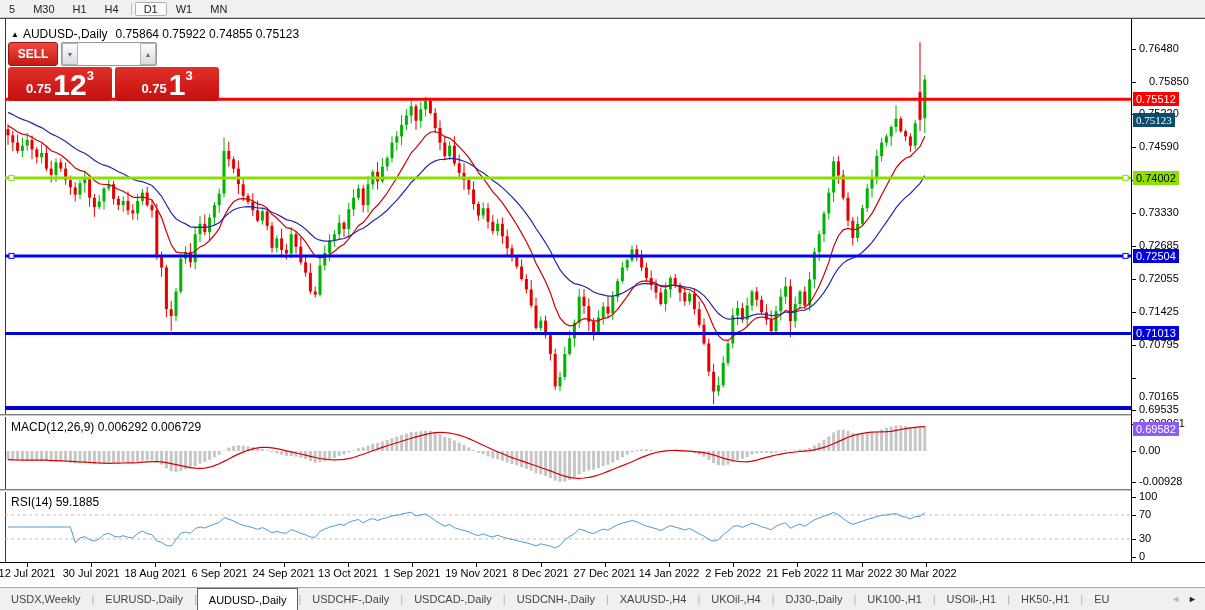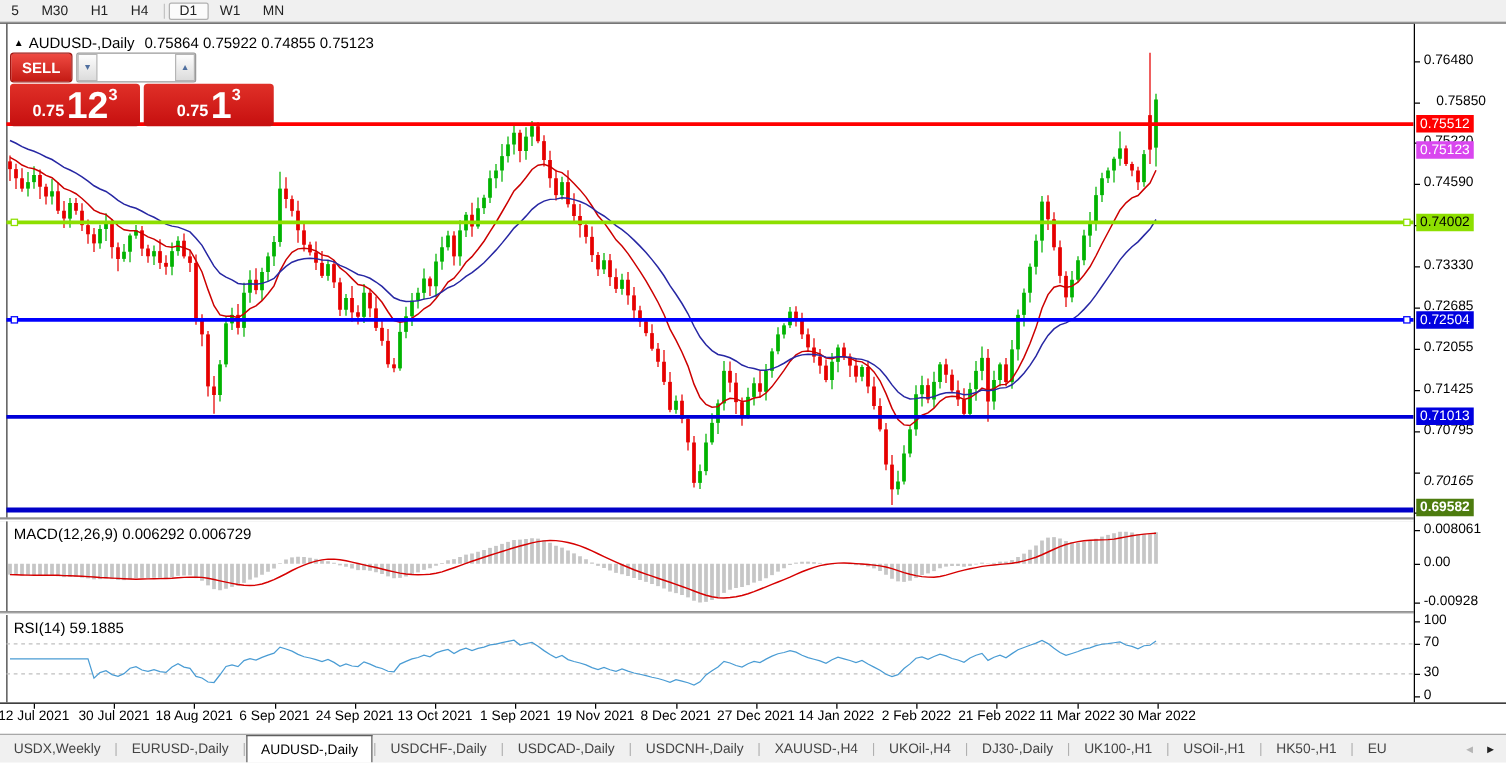--- a/index.html
+++ b/index.html
@@ -746,43 +746,43 @@
       <div class="ticklabel" style="top: 186.882px;">0.73330</div>
       <div class="tickmark" style="top: 227.458px;"></div>
       <div class="ticklabel" style="top: 220.458px;">0.72685</div>
       <div class="tickmark" style="top: 260.253px;"></div>
       <div class="ticklabel" style="top: 253.253px;">0.72055</div>
       <div class="tickmark" style="top: 293.049px;"></div>
       <div class="ticklabel" style="top: 286.049px;">0.71425</div>
       <div class="tickmark" style="top: 325.844px;"></div>
       <div class="ticklabel" style="top: 318.844px;">0.70795</div>
       <div class="tickmark" style="top: 358.64px;"></div>
-      <div class="ticklabel" style="top: 360px; font-style: italic;">0.70165</div>
+      <div class="ticklabel" style="top: 371px;">0.70165</div>
       <div class="tickmark" style="top: 391.435px;"></div>
       <div class="ticklabel" style="top: 384.435px;">0.69535</div>
       <div class="tickmark" style="top: 405.13px;"></div>
       <div class="ticklabel" style="top: 398.13px;">0.008061</div>
       <div class="tickmark" style="top: 432px;"></div>
       <div class="ticklabel" style="top: 425px;">0.00</div>
       <div class="tickmark" style="top: 462.933px;"></div>
       <div class="ticklabel" style="top: 455.933px;">-0.00928</div>
       <div class="tickmark" style="top: 478px;"></div>
       <div class="ticklabel" style="top: 471px;">100</div>
       <div class="tickmark" style="top: 496px;"></div>
       <div class="ticklabel" style="top: 489px;">70</div>
       <div class="tickmark" style="top: 520px;"></div>
       <div class="ticklabel" style="top: 513px;">30</div>
       <div class="tickmark" style="top: 538px;"></div>
       <div class="ticklabel" style="top: 531px;">0</div>
       <div class="badge" style="top: 73.295px; background: rgb(255, 0, 0); color: rgb(255, 255, 255);">0.75512</div>
-      <div class="badge" style="top: 93.5449px; background: #d946ef; color: rgb(255, 255, 255);">0.75123</div>
+      <div class="badge" style="top: 93.5449px; background: #0c4a6e; color: rgb(255, 255, 255); font-family: Liberation Serif, serif;">0.75123</div>
       <div class="badge" style="top: 151.9px; background: rgb(141, 223, 0); color: rgb(0, 0, 0);">0.74002</div>
       <div class="badge" style="top: 229.88px; background: rgb(0, 0, 224); color: rgb(255, 255, 255);">0.72504</div>
       <div class="badge" style="top: 307.496px; background: rgb(0, 0, 224); color: rgb(255, 255, 255);">0.71013</div>
-      <div class="badge" style="top: 380px; background: #4d7c0f; color: rgb(255, 255, 255); font-weight: bold;">0.69582</div>
+      <div class="badge" style="top: 403px; background: #8b5cf6; color: rgb(255, 255, 255);">0.69582</div>
     </div>
 
   <div id="time-axis">
       <div class="date-tick" style="left: 27px;"></div>
       <div class="date-label" style="left: 27px;">12 Jul 2021</div>
       <div class="date-tick" style="left: 91.2px;"></div>
       <div class="date-label" style="left: 91.2px;">30 Jul 2021</div>
       <div class="date-tick" style="left: 155.4px;"></div>
       <div class="date-label" style="left: 155.4px;">18 Aug 2021</div>
       <div class="date-tick" style="left: 219.6px;"></div>

